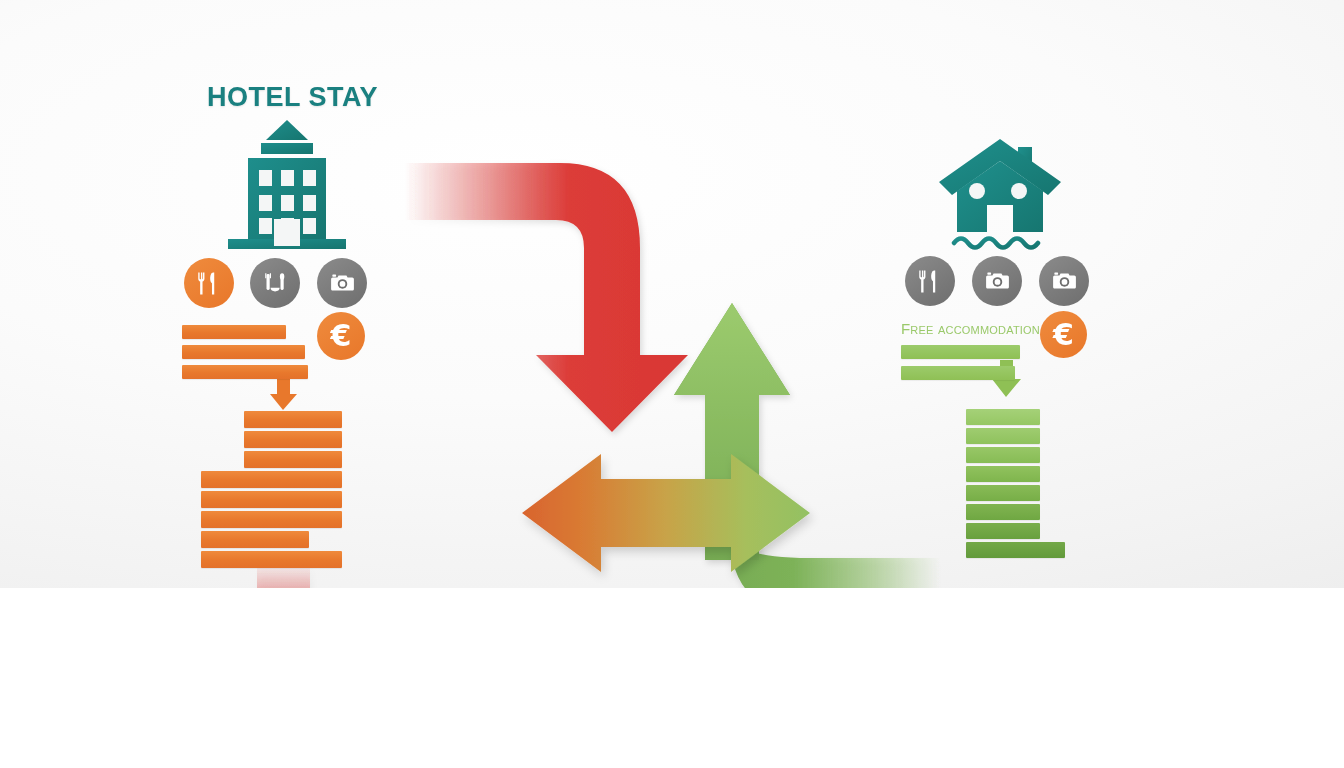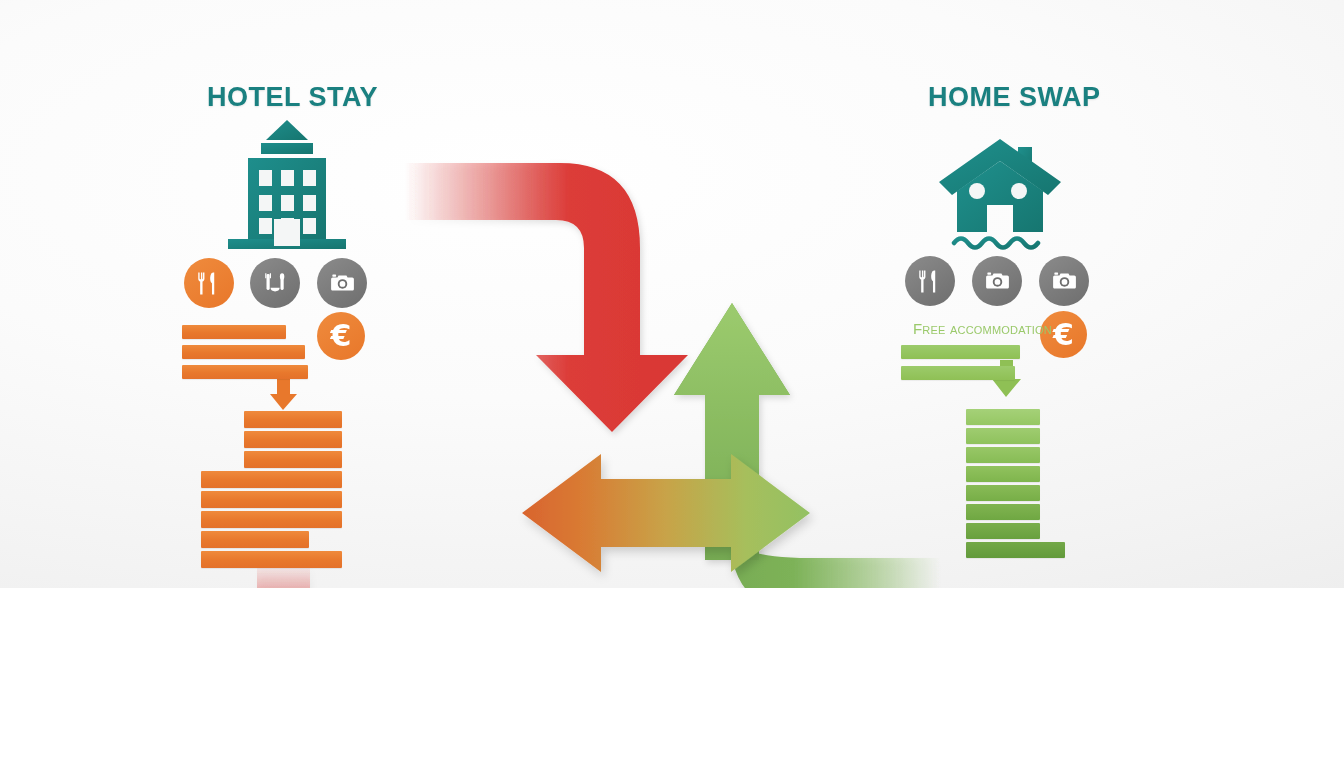--- a/index.html
+++ b/index.html
@@ -73,21 +73,20 @@
   
   #free-accom-label {
     position: absolute;
     left: 901px; top: 320px;
     font-size: 15px;
     color: #9ac96a;
     letter-spacing: 0.2px;
     font-variant: small-caps;
     filter: blur(0.55px);
     white-space: nowrap;
-    margin-left: 12px;
   }
 
   
   #savings-label {
     position: absolute;
     left: 600px;
     top: 492px;
     font-size: 30px;
     font-weight: bold;
     color: #ffffff;
@@ -240,21 +239,20 @@
 
   <div class="bar bar-orange" style="left:244px;top:411px;width:98px;height:17px;"></div>
   <div class="bar bar-orange" style="left:244px;top:431px;width:98px;height:17px;"></div>
   <div class="bar bar-orange" style="left:244px;top:451px;width:98px;height:17px;"></div>
   <div class="bar bar-orange" style="left:201px;top:471px;width:141px;height:17px;"></div>
   <div class="bar bar-orange" style="left:201px;top:491px;width:141px;height:17px;"></div>
   <div class="bar bar-orange" style="left:201px;top:511px;width:141px;height:17px;"></div>
   <div class="bar bar-orange" style="left:201px;top:531px;width:108px;height:17px;"></div>
   <div class="bar bar-orange" style="left:201px;top:551px;width:141px;height:17px;"></div>
 
-  <div class="col-title" id="title-home">HOME SWAP</div>
 
   <div class="abs" id="home-icon">
     <svg viewBox="0 0 130 122" width="130" height="122" xmlns="http://www.w3.org/2000/svg">
       <defs>
         <linearGradient id="tealH" x1="0" y1="0" x2="1" y2="1">
           <stop offset="0%" stop-color="#1f908d"></stop>
           <stop offset="100%" stop-color="#167670"></stop>
         </linearGradient>
       </defs>
       <rect x="83" y="12" width="14" height="26" fill="url(#tealH)"></rect>

